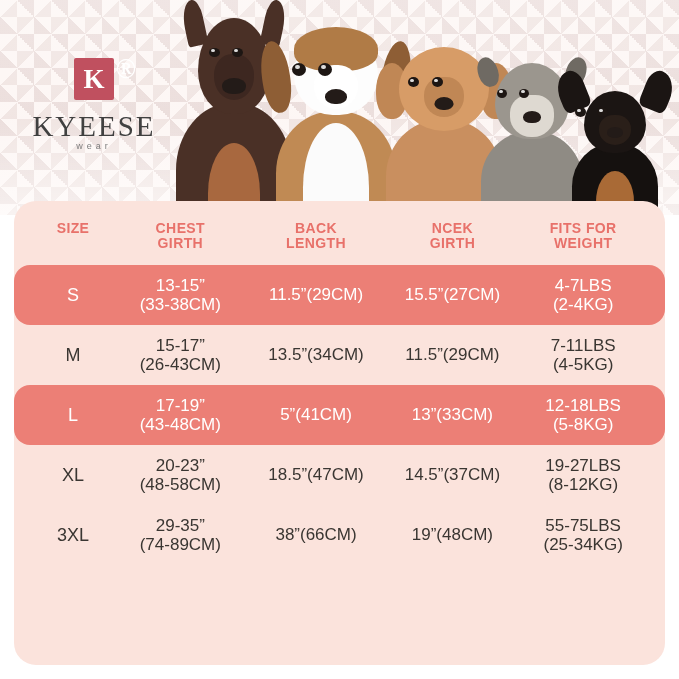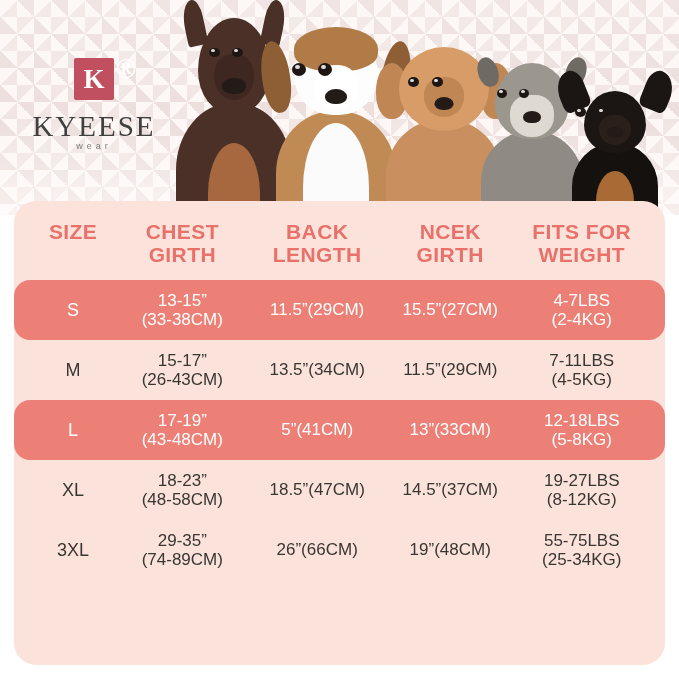--- a/index.html
+++ b/index.html
@@ -231,21 +231,21 @@
     position: absolute;
     left: 0;
     top: 0;
     width: 651px;
     border-collapse: separate;
     border-spacing: 0;
   }
 
   .chart-table th {
     color: #e8716a;
-    font-size: 21px;
+    font-size: 14px;
     font-weight: bold;
     letter-spacing: 0.4px;
     line-height: 1.08;
     padding: 20px 4px 14px 4px;
     vertical-align: top;
   }
   .chart-table th.col-size { width: 96px; }
   .chart-table th.col-chest { width: 152px; }
   .chart-table th.col-back { width: 152px; }
   .chart-table th.col-neck { width: 136px; }
@@ -450,21 +450,21 @@
             <span class="cell-line">12-18LBS</span>
             <span class="cell-line">(5-8KG)</span>
           </td>
           <td class="side-pad-r"></td>
         </tr>
 
         <tr>
           <td class="side-pad-l"></td>
           <td class="size-cell">XL</td>
           <td>
-            <span class="cell-line">18-23”</span>
+            <span class="cell-line">20-23”</span>
             <span class="cell-line">(48-58CM)</span>
           </td>
           <td>
             <span class="cell-line">18.5”(47CM)</span>
           </td>
           <td>
             <span class="cell-line">14.5”(37CM)</span>
           </td>
           <td>
             <span class="cell-line">19-27LBS</span>
@@ -475,21 +475,21 @@
 
 
         <tr>
           <td class="side-pad-l"></td>
           <td class="size-cell">3XL</td>
           <td>
             <span class="cell-line">29-35”</span>
             <span class="cell-line">(74-89CM)</span>
           </td>
           <td>
-            <span class="cell-line">26”(66CM)</span>
+            <span class="cell-line">38”(66CM)</span>
           </td>
           <td>
             <span class="cell-line">19”(48CM)</span>
           </td>
           <td>
             <span class="cell-line">55-75LBS</span>
             <span class="cell-line">(25-34KG)</span>
           </td>
           <td class="side-pad-r"></td>
         </tr>

